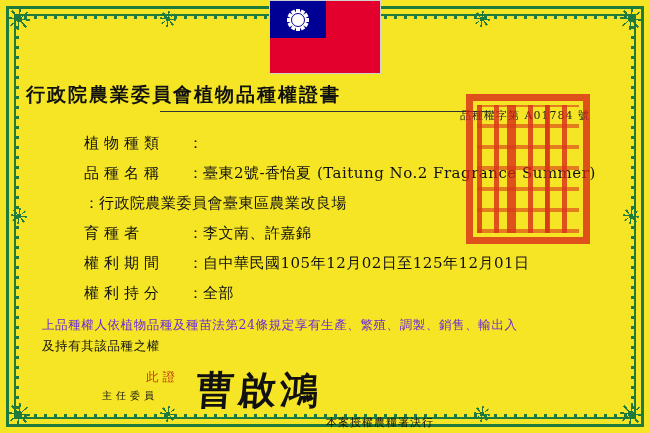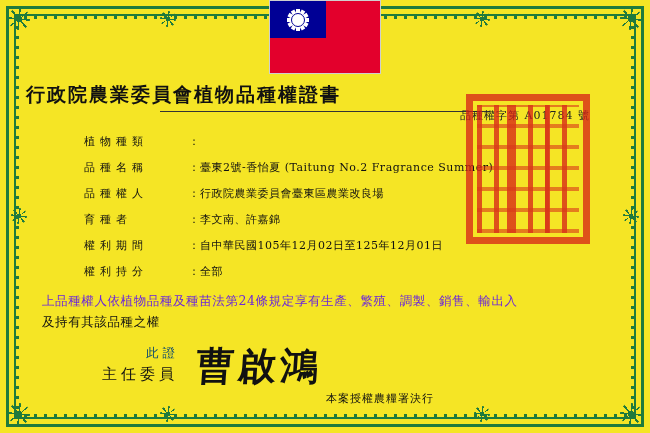--- a/index.html
+++ b/index.html
@@ -97,21 +97,21 @@
     font-family:"DejaVu Serif", serif;
   }
   .rows{
     margin-top:22px;
     padding-left:58px;
   }
   .row{
     display:flex;
     align-items:baseline;
     margin-bottom:11px;
-    font-size:11px;
+    font-size:15px;
     color:#111;
     font-family:"DejaVu Serif", serif;
   }
   .row .lab{
     width:104px;
     flex:0 0 104px;
     letter-spacing:5px;
     white-space:nowrap;
   }
   .row .colon{
@@ -140,26 +140,26 @@
     font-family:"DejaVu Serif", serif;
   }
   .sign-block{
     position:relative;
     margin-top:14px;
     padding-left:70px;
     height:64px;
   }
   .sign-label{
     position:absolute;left:76px;top:20px;
-    font-size:15px;letter-spacing:4px;color:#111;
+    font-size:10px;letter-spacing:4px;color:#111;
     font-family:"DejaVu Serif", serif;
   }
   .this-cert{
     position:absolute;left:120px;top:0px;
-    font-size:12.5px;letter-spacing:4px;color:#0c4a6e;
+    font-size:12.5px;letter-spacing:4px;color:#c2410c;
     font-family:"DejaVu Serif", serif;
   }
   .sign-name{
     position:absolute;left:170px;top:-4px;
     font-size:38px;
     color:#111;
     font-family:"DejaVu Serif", serif;
     font-weight:bold;
     letter-spacing:4px;
     transform:skewX(-4deg);
@@ -236,21 +236,20 @@
         <div class="colon">：</div>
       </div>
 
       <div class="row">
         <div class="lab">品種名稱</div>
         <div class="colon">：</div>
         <div class="val">臺東2號-香怡夏 (Taitung No.2 Fragrance Summer)</div>
       </div>
 
       <div class="row">
-        <div class="lab">品種權人</div>
         <div class="colon">：</div>
         <div class="val">行政院農業委員會臺東區農業改良場</div>
       </div>
 
       <div class="row">
         <div class="lab">育種者</div>
         <div class="colon">：</div>
         <div class="val">李文南、許嘉錦</div>
       </div>
 

